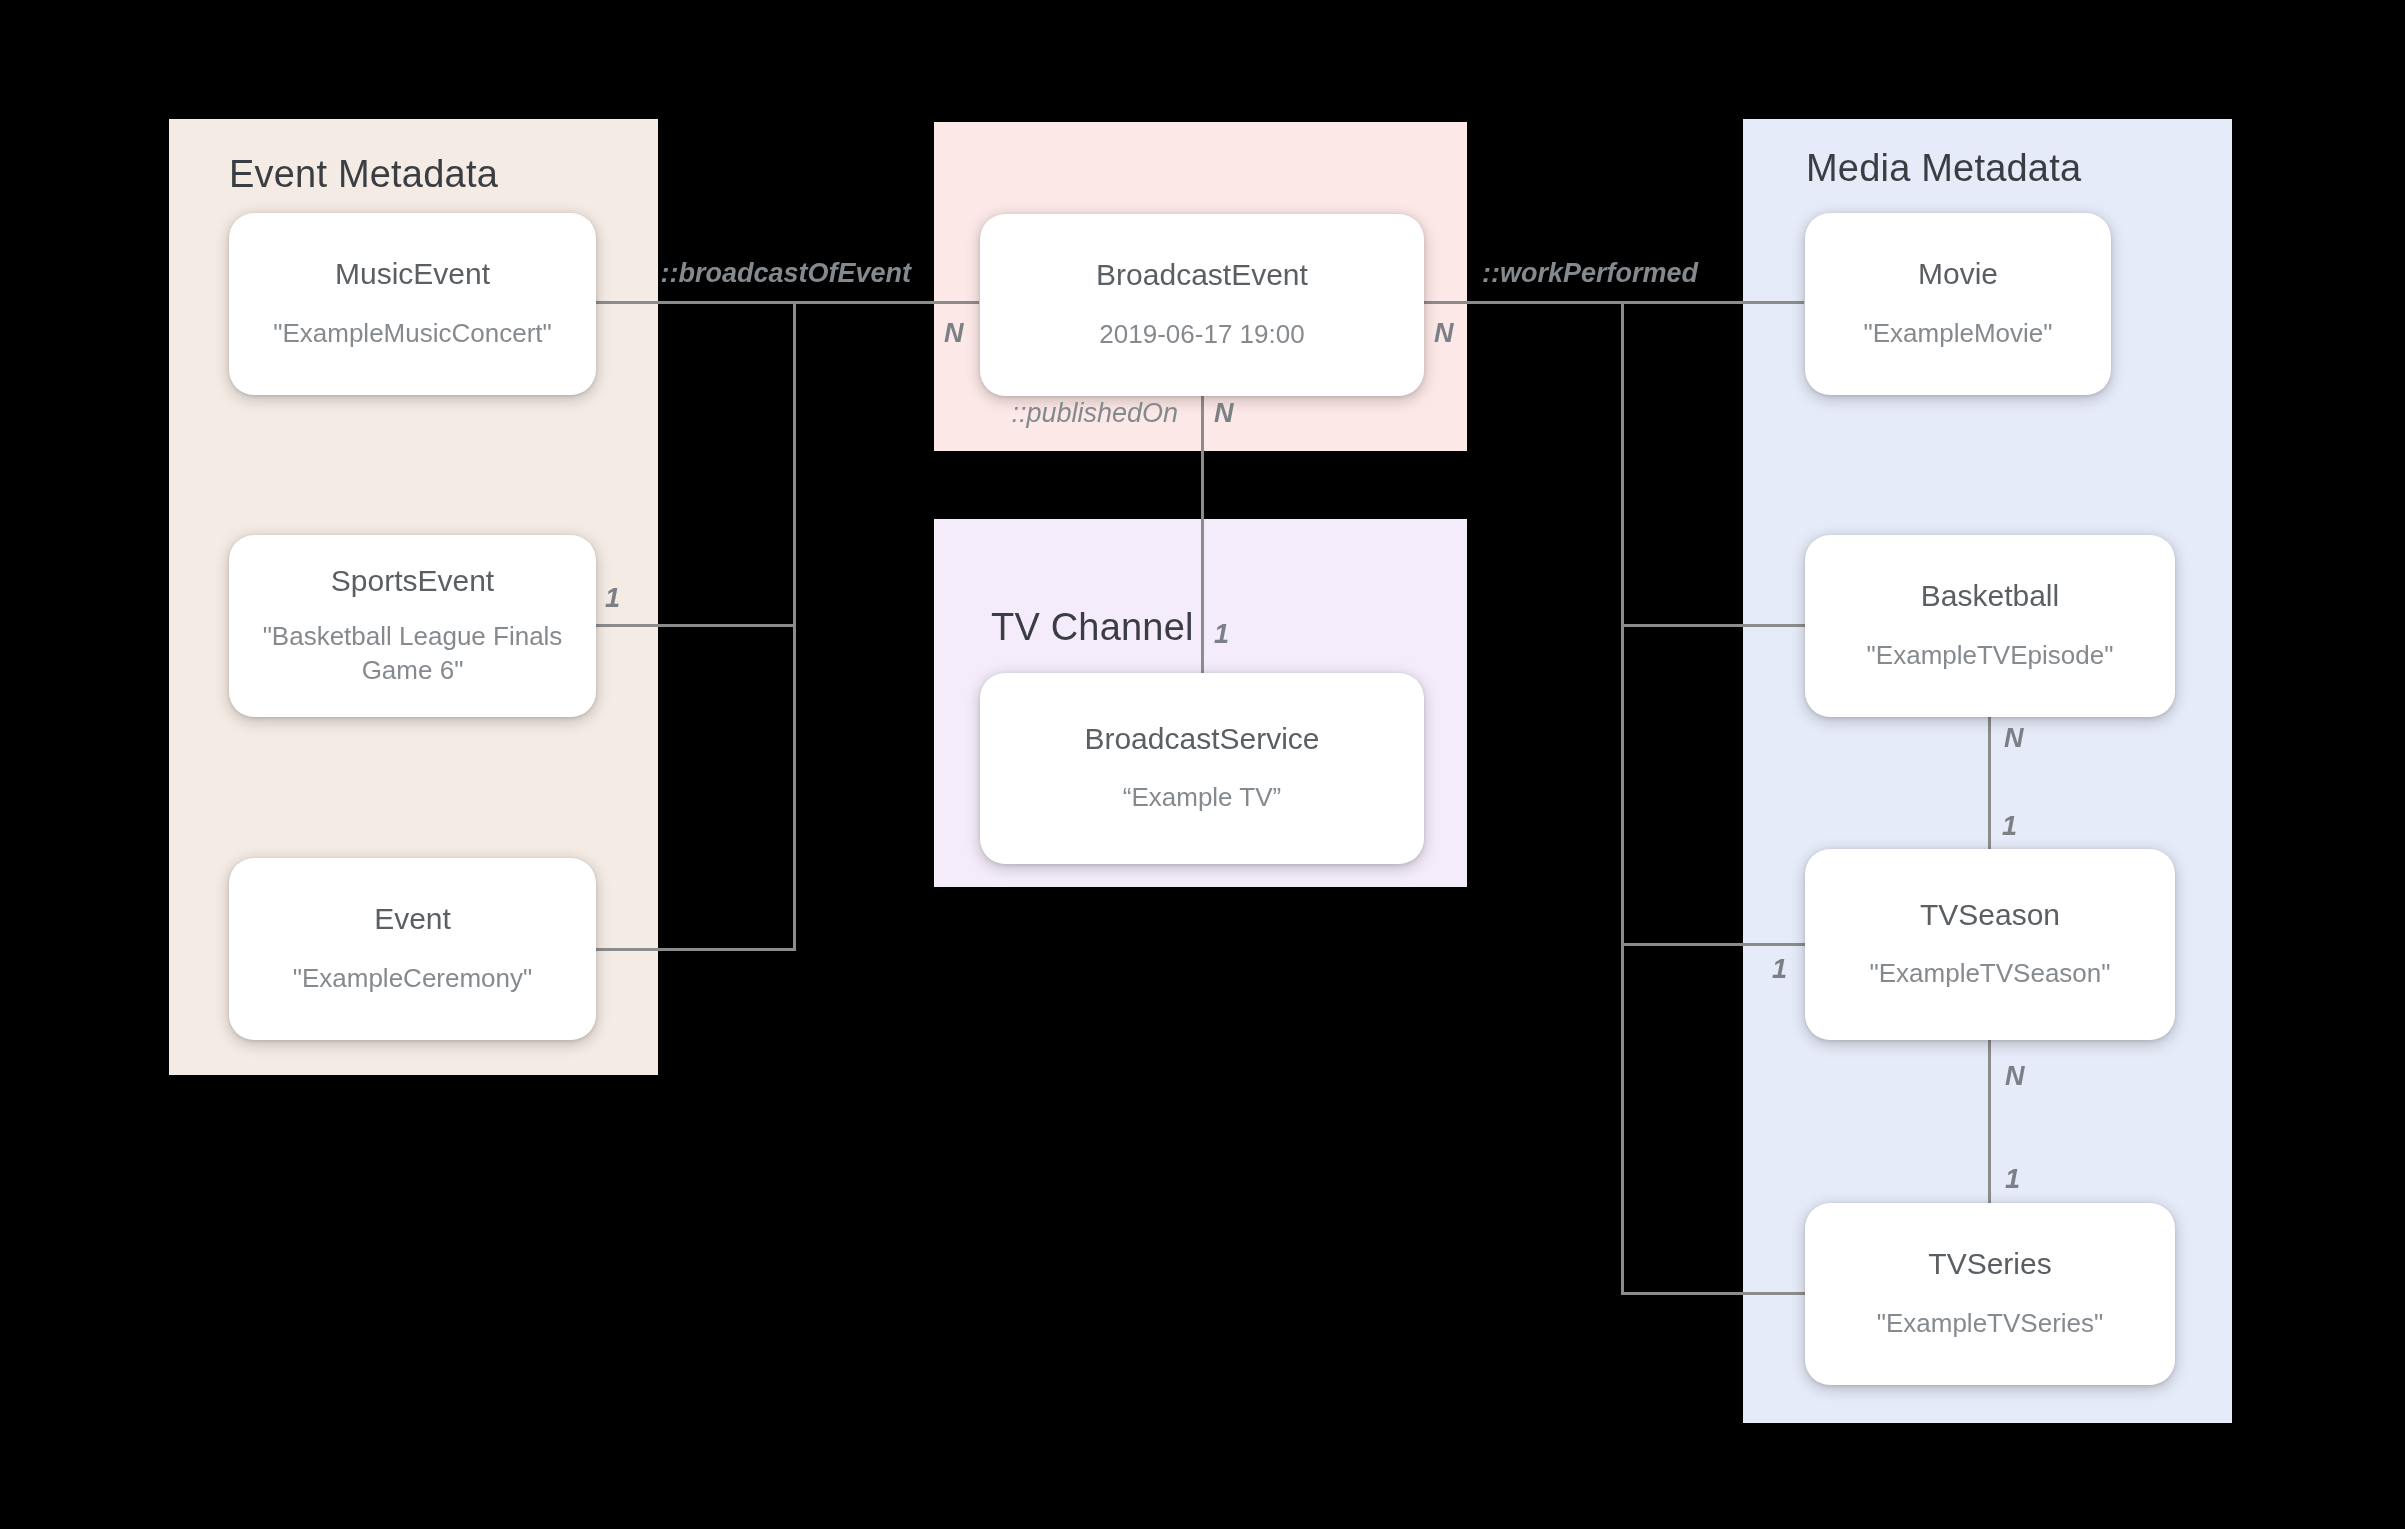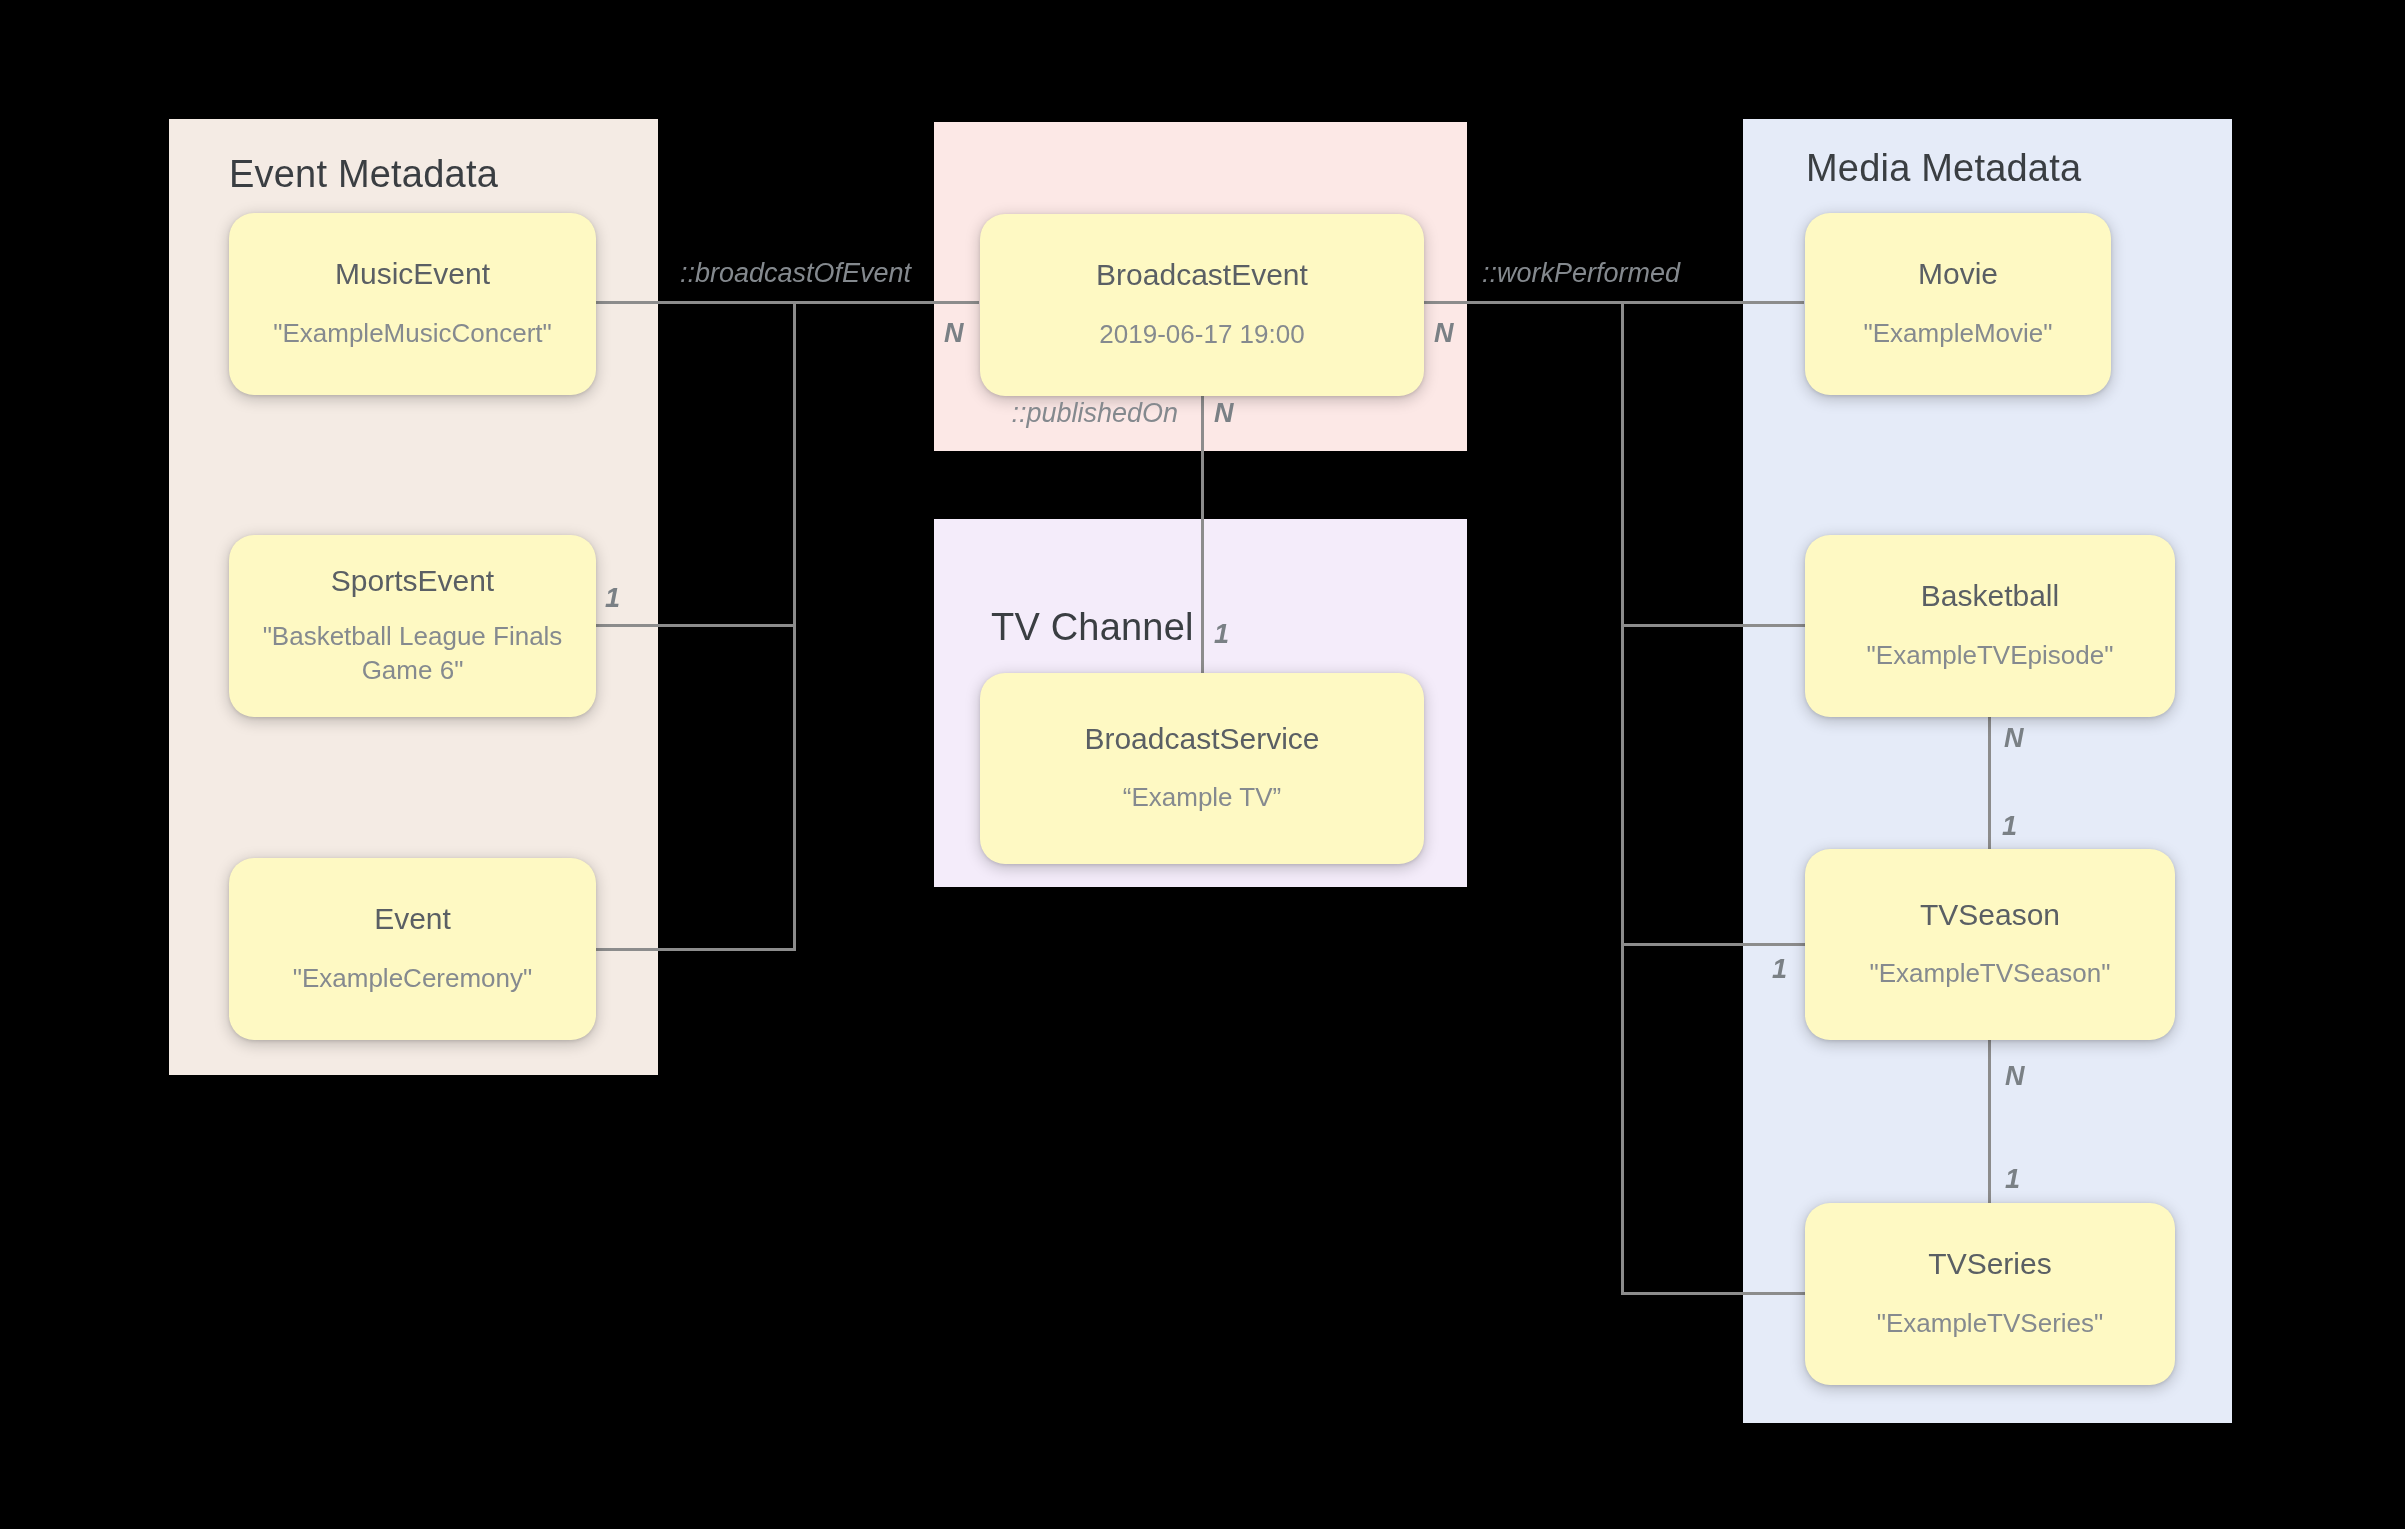--- a/index.html
+++ b/index.html
@@ -6,33 +6,33 @@
   .stage{
     position:relative;width:2405px;height:1529px;background:#000;
     font-family:"Liberation Sans", sans-serif;overflow:hidden;
   }
   .panel{position:absolute;}
   .panel-title{
     position:absolute;font-size:38px;font-weight:400;color:#3A3E42;
     letter-spacing:0.2px;line-height:1.2;white-space:pre-line;
   }
   .card{
-    position:absolute;background:#fef9c3;border-radius:25px;
+    position:absolute;background:#ffffff;border-radius:25px;
     box-shadow:0 3.8px 15.3px rgba(0,0,0,0.22), 0 1px 3.8px rgba(0,0,0,0.12);
     display:flex;flex-direction:column;align-items:center;justify-content:center;
     gap:25px;text-align:center;padding:16px 17px;box-sizing:border-box;
   }
   .card-title{font-size:30px;color:#5A5F64;line-height:1.15;}
   .card-subtitle{font-size:26px;color:#858A8F;line-height:1.3;}
   .line{position:absolute;background:#8C8C8C;}
   .rel-label{
     position:absolute;font-size:27px;font-style:italic;color:#84898E;
     white-space:nowrap;
   }
-  .rel-bold{font-weight:400;}
+  .rel-bold{font-weight:700;}
   .card-mult{
     position:absolute;font-size:27px;font-style:italic;font-weight:600;
     color:#7A8085;white-space:nowrap;
   }
   .align-right{text-align:right;}
 </style>
 </head>
 <body>
 
 <div class="stage">

